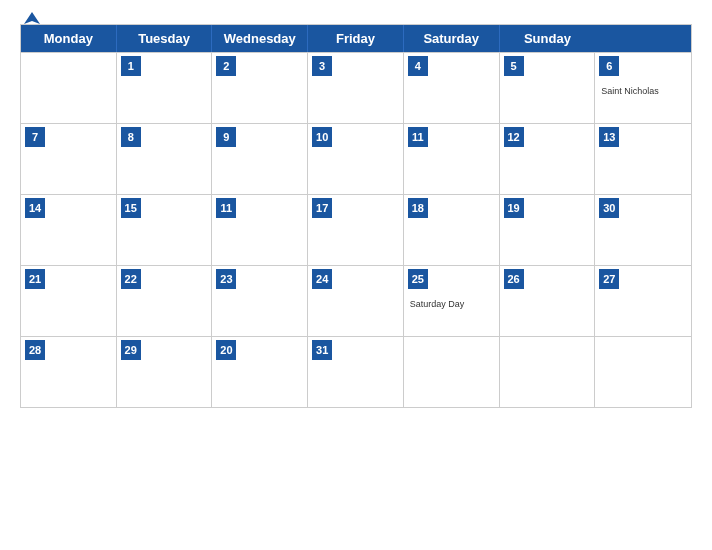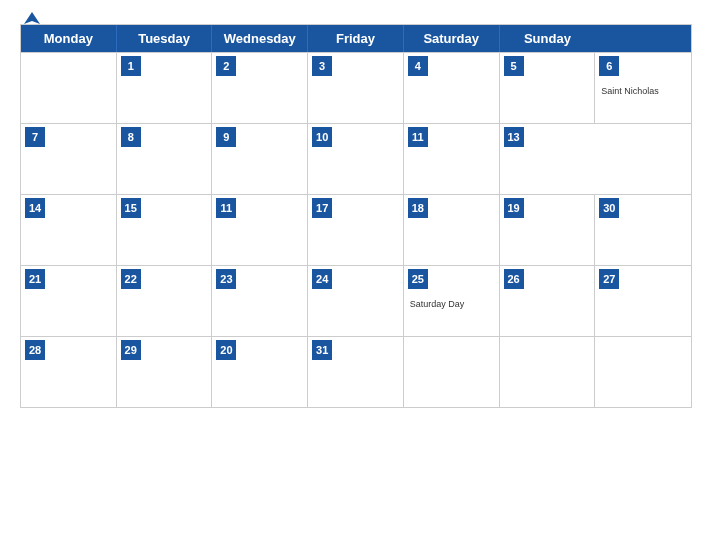--- a/index.html
+++ b/index.html
@@ -227,20 +227,25 @@
               <div class="cell-number">10</div>
             </div>
           </div>
           <div class="calendar-cell">
             <div class="cell-number-row">
               <div class="cell-number">11</div>
             </div>
           </div>
           <div class="calendar-cell">
             <div class="cell-number-row">
+              <div class="cell-number">12</div>
+            </div>
+          </div>
+          <div class="calendar-cell">
+            <div class="cell-number-row">
               <div class="cell-number">13</div>
             </div>
           </div>
         </div>
         <div class="calendar-week">
           <div class="calendar-cell">
             <div class="cell-number-row">
               <div class="cell-number">14</div>
             </div>
           </div>

